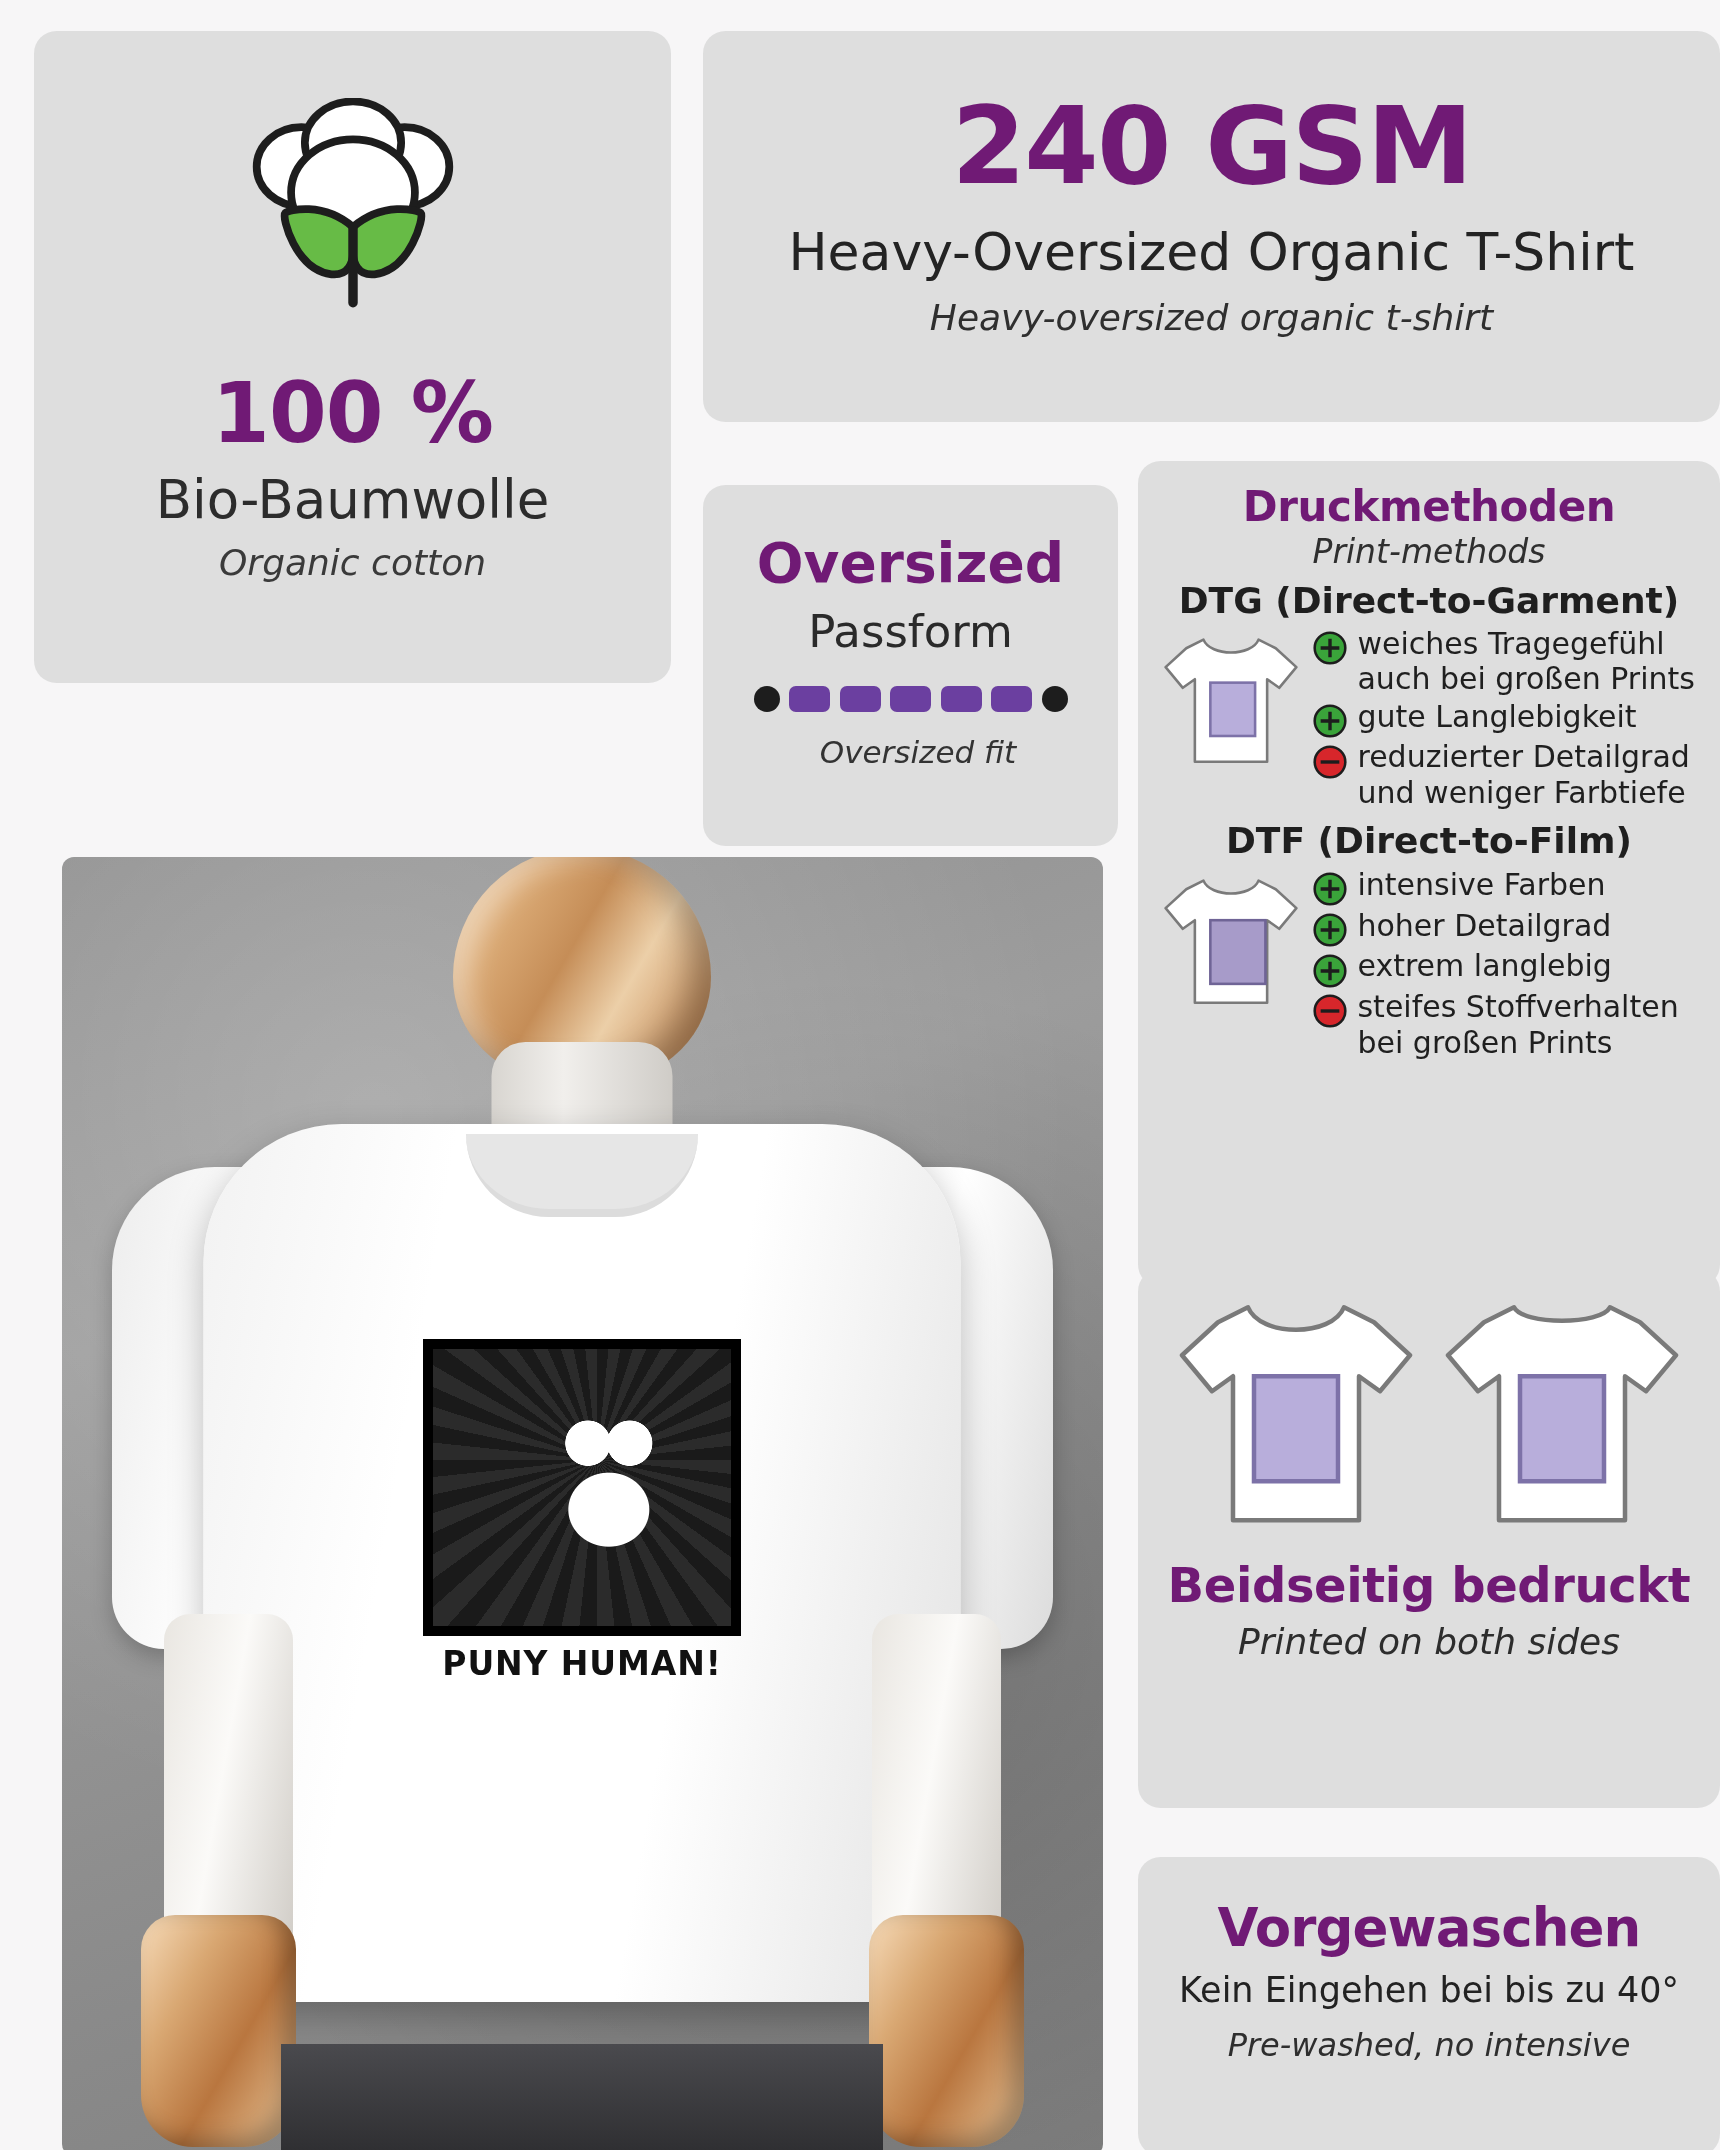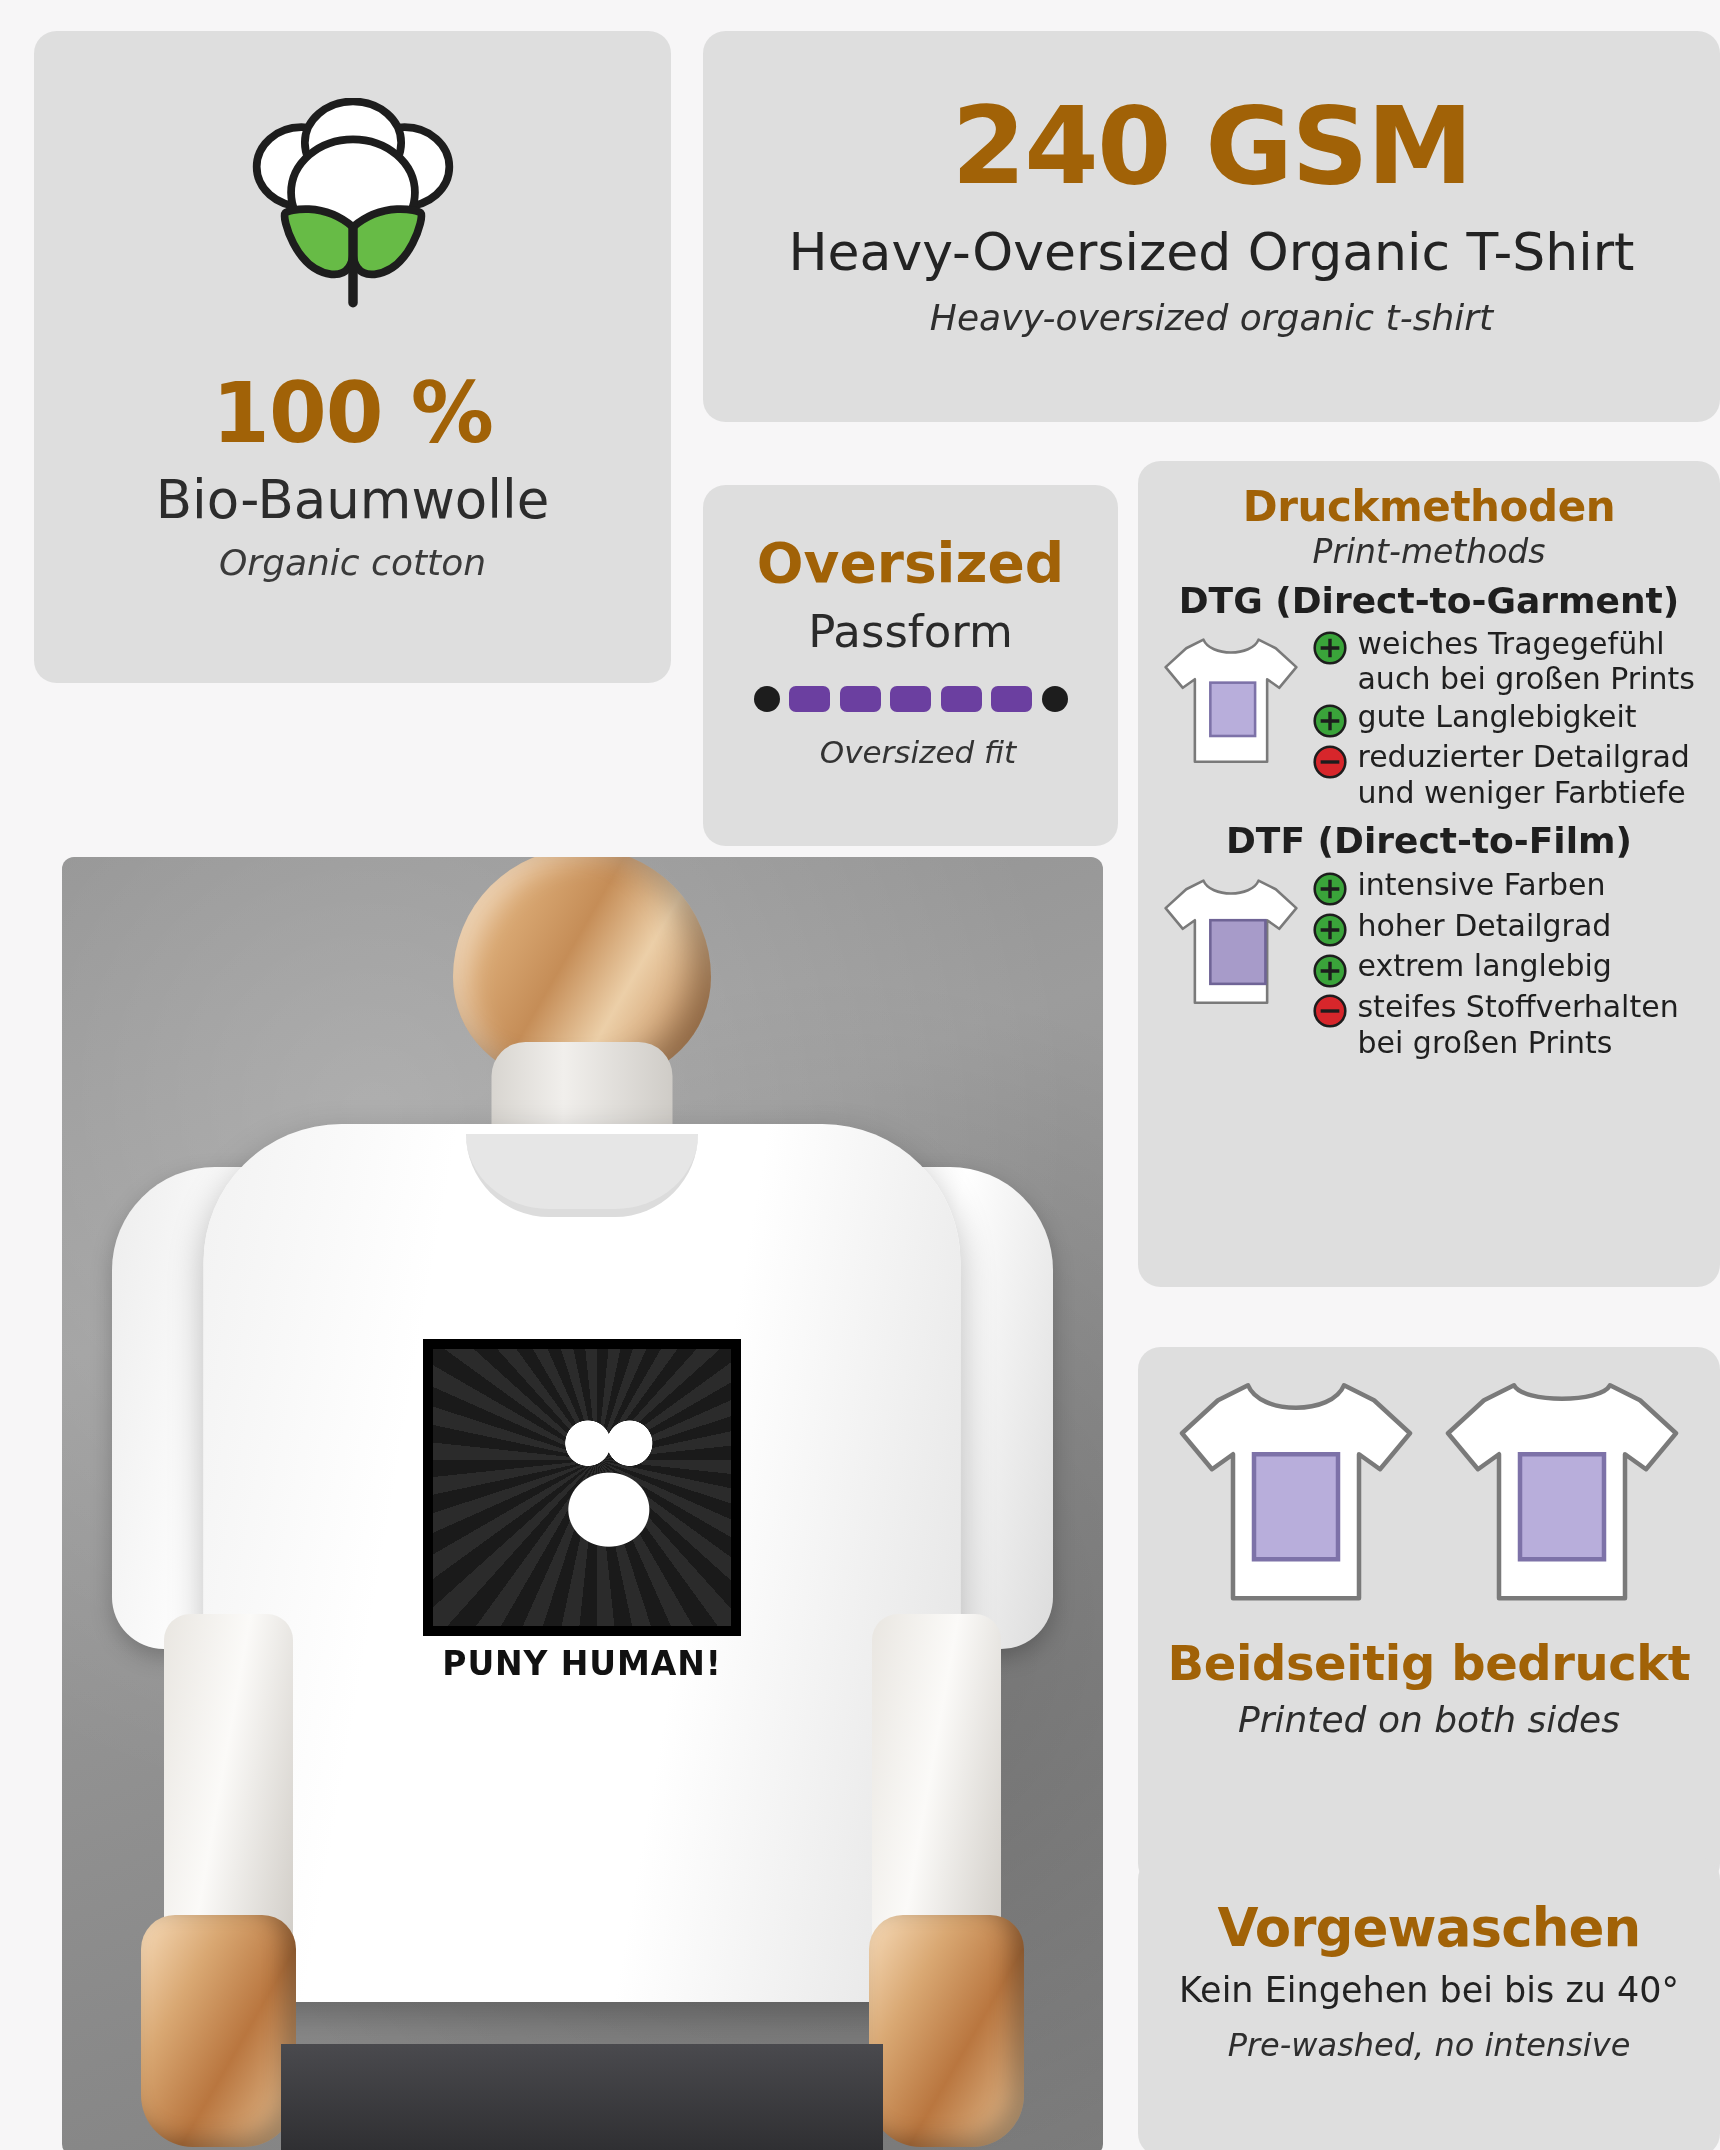--- a/index.html
+++ b/index.html
@@ -17,21 +17,21 @@
   }
   .grid {
     position: relative;
     width: 100%; height: 100%;
   }
   .card {
     position: absolute;
     background: #dedede;
     border-radius: 22.4px;
   }
-  .purple { color: #a16207; }
+  .purple { color: #701a75; }
   .center { text-align: center; }
 
   
   #cotton-card { left: 0; top: 0; width: 637px; height: 652px; }
   #cotton-icon { width: 100%; margin-top: 67px; display: flex; justify-content: center; }
   #cotton-pct { margin-top: 52px; font-size: 83px; font-weight: 700; letter-spacing: -0.9px; }
   #cotton-name { margin-top: 6.9px; font-size: 53px; font-weight: 400; color: #2c2c2c; }
   #cotton-sub { margin-top: 12px; font-size: 36px; font-style: italic; color: #3a3a3a; }
 
   
@@ -55,21 +55,21 @@
   #print-sub { font-size: 33px; font-style: italic; text-align: center; color: #2f2f2f; margin-top: 1.7px; }
   .method-head { font-size: 36px; font-weight: 700; text-align: center; margin-top: 8.6px; color: #1f1f1f; }
   .method-row { display: flex; align-items: flex-start; gap: 5.2px; margin-top: 5.2px; }
   .method-shirt { flex: 0 0 151px; padding-top: 5.2px; }
   .bullets { flex: 1; }
   .bullet { display: flex; align-items: flex-start; gap: 10.3px; margin-bottom: 1.7px; }
   .bullet .txt { font-size: 30px; line-height: 1.18; color: #1f1f1f; }
   .badge { flex: 0 0 34px; width: 34px; height: 34px; margin-top: 5.2px; }
 
   
-  #both-card { left: 1104px; top: 1316px; width: 582px; height: 539px; padding: 19px 13.8px; }
+  #both-card { left: 1104px; top: 1238px; width: 582px; height: 539px; padding: 19px 13.8px; }
   #both-shirts { display: flex; justify-content: center; align-items: flex-start; gap: 8.6px; margin-top: 3.4px; }
   #both-title { margin-top: 15.5px; font-size: 48px; font-weight: 700; text-align: center; letter-spacing: -0.4px; }
   #both-sub { margin-top: 8.6px; font-size: 36px; font-style: italic; text-align: center; color: #2d2d2d; }
 
   
   #wash-card { left: 1104px; top: 1826px; width: 582px; height: 299px; }
   #wash-title { margin-top: 40px; font-size: 53px; font-weight: 700; text-align: center; letter-spacing: -0.9px; }
   #wash-line { margin-top: 12px; font-size: 35px; text-align: center; color: #222; }
   #wash-sub { margin-top: 15.5px; font-size: 32px; font-style: italic; text-align: center; color: #2e2e2e; }
 

